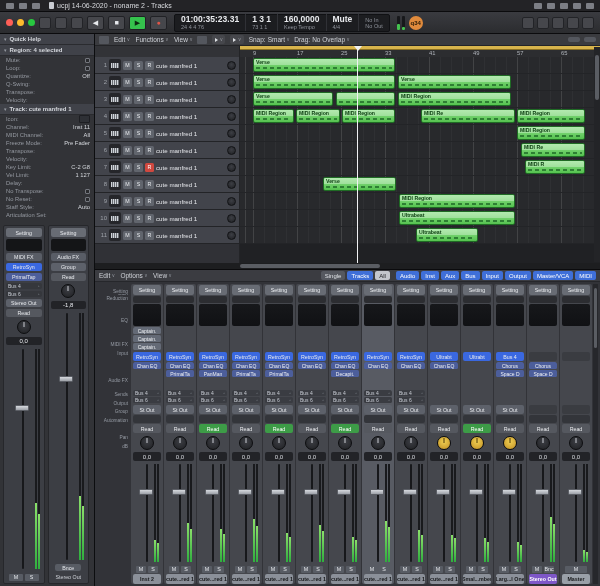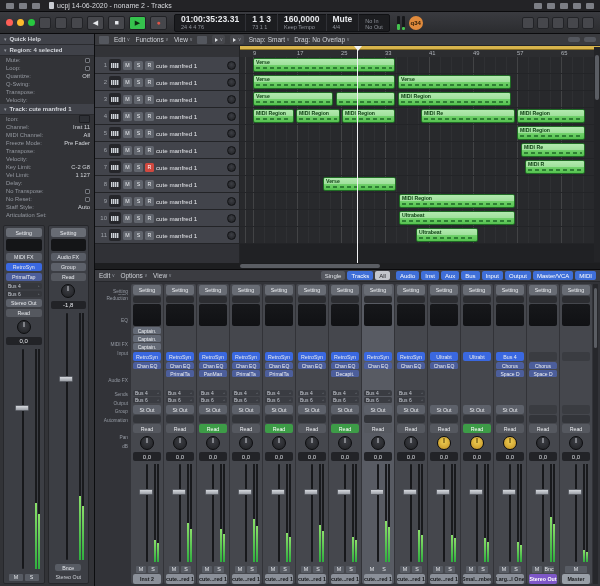--- a/index.html
+++ b/index.html
@@ -12,21 +12,21 @@
   .doc-ic{width:5px;height:7px;background:#c9ccd2;border-radius:1px}
   #mb-right{margin-left:auto;display:flex;gap:5px}
   
   #controlbar{height:22px;background:linear-gradient(#3a3b40,#2b2c2f);display:flex;align-items:center;padding:0 6px;gap:4px;border-bottom:1px solid #0b0b0d}
   .tl{width:7px;height:7px;border-radius:50%}
   .tl.r{background:#ff5f57}.tl.y{background:#febc2e}.tl.g{background:#28c840}
   .cb-ic{width:12px;height:12px;background:#46474c;border:1px solid #222327;border-radius:2px;display:flex;align-items:center;justify-content:center;font-size:7px;color:#b9bdc4}
   .tp-btn{width:17px;height:14px;background:#46474c;border:1px solid #202125;border-radius:2px;display:flex;align-items:center;justify-content:center;font-size:7px;color:#e8eaee}
   .tp-btn.play{background:#35c24d;color:#0c2a10}
   .tp-btn.rec{color:#e05548}
-  #lcd{height:18px;background:#1c1d20;border:1px solid #101114;border-radius:2px;display:flex;align-items:flex-end;margin:0 3px}
+  #lcd{height:18px;background:#1c1d20;border:1px solid #101114;border-radius:2px;display:flex;align-items:center;margin:0 3px}
   .lcd-sec{padding:1px 6px;display:flex;flex-direction:column;justify-content:center;border-right:1px solid #303136}
   .lcd-sec:last-child{border-right:none}
   .lcd-main{font-size:8.5px;font-weight:bold;color:#e9ebee;line-height:9px;white-space:nowrap}
   .lcd-sub{font-size:5.5px;color:#8f939b;line-height:6px;white-space:nowrap}
   #cpu{display:flex;gap:2px;align-items:flex-end;height:14px}
   .cpu-bar{width:3px;height:14px;background:#17181b;position:relative;border-radius:1px}
   .cpu-fill{position:absolute;bottom:0;left:0;right:0;background:#44c24f;border-radius:1px}
   #badge{width:14px;height:14px;border-radius:50%;background:#e08a3c;color:#2a1a06;font-size:6px;font-weight:bold;display:flex;align-items:center;justify-content:center}
   #cb-right{margin-left:auto;display:flex;gap:3px}
   
@@ -181,21 +181,21 @@
     <span class="tp-btn">◀</span>
     <span class="tp-btn">■</span>
     <span class="tp-btn play">▶</span>
     <span class="tp-btn rec">●</span>
     <div id="lcd">
       <div class="lcd-sec">
         <span class="lcd-main">01:00:35:23.31</span>
         <span class="lcd-sub">24 4 4 76</span>
       </div>
       <div class="lcd-sec">
-        <span class="lcd-main">1 1 3</span>
+        <span class="lcd-main">1 3 1</span>
         <span class="lcd-sub">73 1 1</span>
       </div>
       <div class="lcd-sec">
         <span class="lcd-main">160,0000</span>
         <span class="lcd-sub">Keep Tempo</span>
       </div>
       <div class="lcd-sec">
         <span class="lcd-main">Mute</span>
         <span class="lcd-sub">4/4</span>
       </div>

